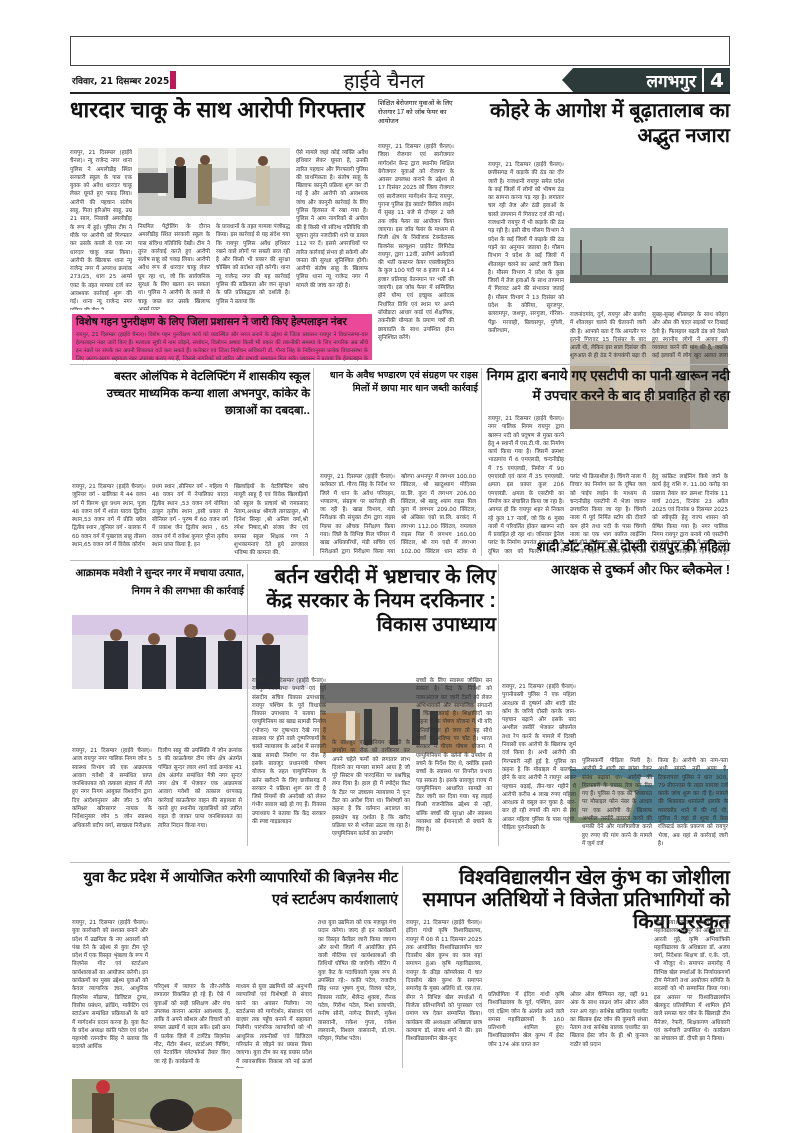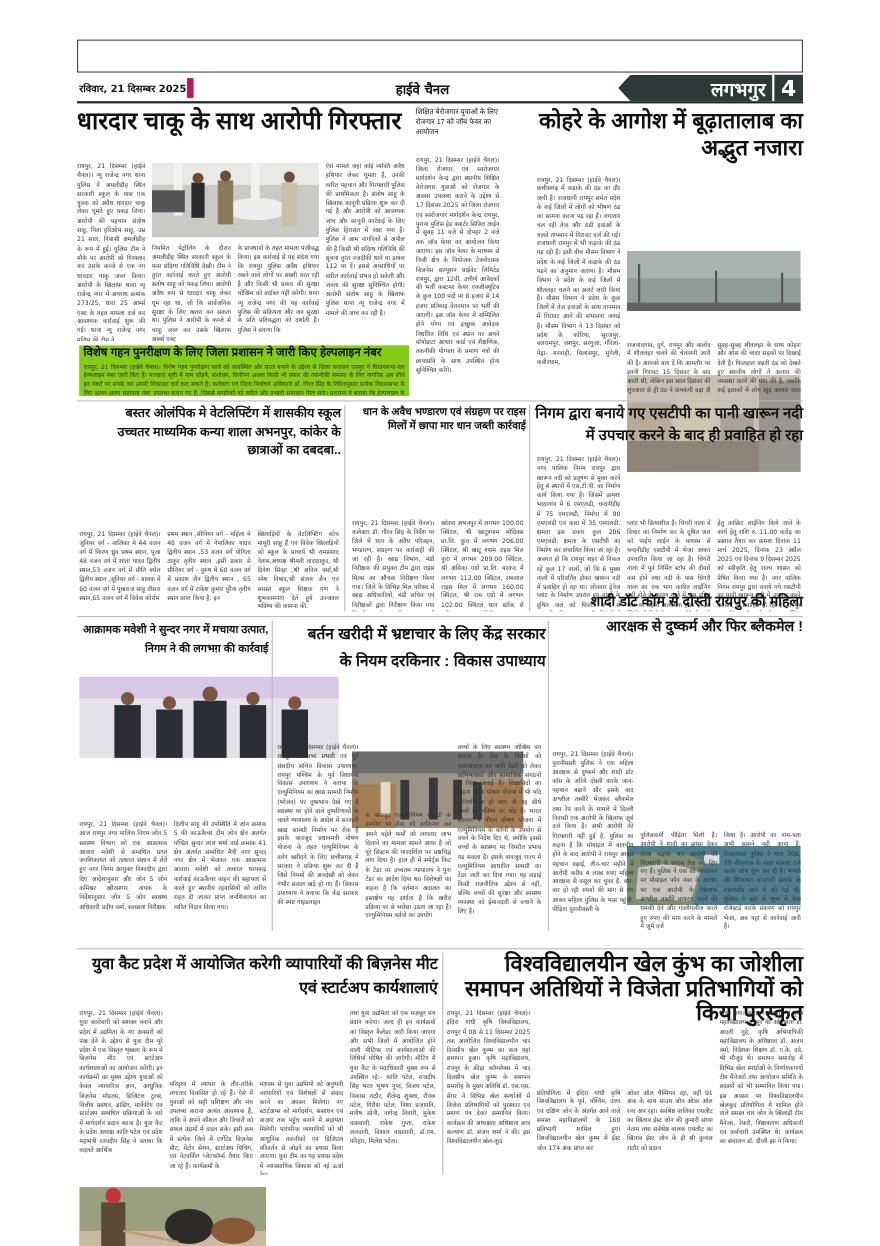--- a/index.html
+++ b/index.html
@@ -3,32 +3,32 @@
 <meta charset="utf-8">
 <style>
   * { box-sizing: border-box; margin: 0; padding: 0; }
   html, body { width: 800px; height: 1133px; background: #ffffff; overflow: hidden; }
   body { font-family: "DejaVu Sans", sans-serif; color: #111; position: relative; }
 
   .ad-box { position: absolute; left: 70px; top: 36px; width: 660px; height: 30px; border: 1px solid #444; background: #fff; }
 
   .masthead { position: absolute; left: 70px; top: 68px; width: 660px; height: 26px; border-bottom: 2px solid #222; display: flex; align-items: stretch; }
   .mh-date { width: 106px; font-size: 9px; font-weight: bold; display: flex; align-items: center; padding-left: 2px; border-right: 6px solid #be185d; margin: 3px 0; }
-  .mh-brand { flex: 1; font-size: 12px; font-weight: bold; text-align: left; display: flex; align-items: center; justify-content: center; padding-left: 30px; }
+  .mh-brand { flex: 1; font-size: 20px; font-weight: normal; text-align: left; display: flex; align-items: center; justify-content: center; padding-left: 30px; }
   .mh-city { width: 140px; background: #2d3a3a; color: #fff; font-size: 17px; font-weight: bold; display: flex; align-items: center; justify-content: flex-end; padding-right: 6px; clip-path: polygon(8% 0, 100% 0, 100% 100%, 8% 100%, 0 50%); }
   .mh-page { width: 28px; background: #2d3a3a; color: #fff; font-size: 20px; font-weight: bold; display: flex; align-items: center; justify-content: center; border-left: 2px solid #fff; }
 
   .art { position: absolute; }
   .hl { font-weight: bold; color: #111; line-height: 1.12; font-family: "Liberation Sans", sans-serif; }
   .hl-c { text-align: right; }
   .body-text { font-size: 5.6px; line-height: 8.3px; color: #333; text-align: justify; overflow: hidden; font-family: "DejaVu Sans", sans-serif; }
   .photo { position: relative; overflow: hidden; }
   .photo svg { width: 100%; height: 100%; display: block; }
 
-  .helpline { background: #84cc16; }
+  .helpline { background: #ec4899; }
   .sep-v { position: absolute; width: 1px; background: #bbb; }
   .sep-h { position: absolute; height: 1px; background: #bbb; }
 </style>
 </head>
 <body>
 
 <div class="ad-box"></div>
 
 <div class="masthead">
   <div class="mh-date">रविवार, 21 दिसम्बर 2025</div>
@@ -182,21 +182,21 @@
     <ellipse cx="140" cy="40" rx="20" ry="12" fill="#8a5a38"></ellipse>
     <path d="M40 40 L90 50" stroke="#b59d6f" stroke-width="2"></path>
   </svg>
 </div>
 <div class="art body-text" style="left:72px; top:746px; width:80px; height:100px;">रायपुर, 21 दिसम्बर (हाईवे चैनल)। आज रायपुर नगर पालिक निगम जोन 5 स्वास्थ्य विभाग को एक आक्रामक आवारा मवेशी से सम्बंधित प्राप्त जनशिकायत को तत्काल संज्ञान में लेते हुए नगर निगम आयुक्त विश्वदीप द्वारा दिए आदेशानुसार और जोन 5 जोन कमिश्नर खीरसागर नायक के निर्देशानुसार जोन 5 जोन स्वास्थ्य अधिकारी प्रदीप वर्मा, स्वच्छता निरीक्षक</div>
 <div class="art body-text" style="left:158px; top:746px; width:84px; height:100px;">दिलीप साहू की उपस्थिति में जोन क्रमांक 5 की काऊकैचर टीम जोन क्षेत्र अंतर्गत पण्डित सुन्दर लाल शर्मा वार्ड क्रमांक 41 क्षेत्र अंतर्गत सम्बंधित मैत्री नगर सुन्दर नगर क्षेत्र में भेजकर एक आक्रामक आवारा मवेशी को तत्काल धरपकड़ कार्रवाई काऊकैचर वाहन की सहायता से करते हुए स्थानीय रहवासियों को त्वरित राहत दी जाकर प्राप्त जनशिकायत का त्वरित निदान किया गया।</div>
 
 <div class="sep-v" style="left:247px; top:564px; height:282px;"></div>
 
 <div class="art" style="left:250px; top:564px; width:246px;">
-  <div class="hl hl-c" style="font-size:14px; line-height:24px;margin-left:16px;">बर्तन खरीदी में भ्रष्टाचार के लिए केंद्र सरकार के नियम दरकिनार : विकास उपाध्याय</div>
+  <div class="hl hl-c" style="font-size:20px; line-height:24px;margin-left:16px;">बर्तन खरीदी में भ्रष्टाचार के लिए केंद्र सरकार के नियम दरकिनार : विकास उपाध्याय</div>
 </div>
 <div class="art body-text" style="left:252px; top:676px; width:74px; height:170px;">रायपुर, 21 दिसम्बर (हाईवे चैनल)। रायपुर लोकसभा प्रभारी एवं पूर्व संसदीय सचिव विकास उपाध्याय, रायपुर पश्चिम के पूर्व विधायक विकास उपाध्याय ने बताया कि एल्युमिनियम का खाद्य सामग्री निर्माण (भोजन) पर दुष्प्रभाव देखे गए हैं स्वास्थ्य पर होने वाले दुष्परिणामों के चलते न्यायालय के आदेश में सरकारी खाद्य सामग्री निर्माण पर रोक है इसके बावजूद प्रधानमंत्री पोषण योजना के तहत एल्युमिनियम के बर्तन खरीदने के लिए छत्तीसगढ़ में सरकार ने प्रक्रिया शुरू कर दी है जिसे नियमों की अनदेखी को लेकर गंभीर सवाल खड़े हो गए हैं। विकास उपाध्याय ने बताया कि केंद्र सरकार की स्पष्ट गाइडलाइन</div>
 
 <div class="art body-text" style="left:332px; top:738px; width:78px; height:108px;">के बावजूद एल्युमिनियम सामग्री के उपयोग पर रोक को दरकिनार कर अपने चहेते फर्मों को लगातार लाभ दिलाने का मामला सामने आया है जो पूरे सिस्टम की पारदर्शिता पर प्रश्नचिह्न लगा दिया है। हाल ही में स्पोर्ट्स किट के टेंडर पर उच्चतम न्यायालय ने पुनः टेंडर का आदेश दिया था। विशेषज्ञों का कहना है कि वर्तमान अदालत का हस्तक्षेप यह दर्शाता है कि खरीद प्रक्रिया पर से भरोसा उठता जा रहा है। एल्युमिनियम बर्तनों का उपयोग</div>
 <div class="art body-text" style="left:416px; top:676px; width:76px; height:170px;">बच्चों के लिए स्वास्थ्य जोखिम बन सकता है। केंद्र के निर्देशों को नजरअंदाज कर जारी टेंडरों को लेकर अभिभावकों और सामाजिक संगठनों ने चिंता जताई है। शिक्षाविदों का कहना है कि पोषण योजना में भी यदि अनियमितता हो जाए तो यह सीधे बच्चों के भविष्य पर चोट है। भारत सरकार ने पीएम पोषण योजना में एल्युमिनियम के बर्तनों के उपयोग से बचने के निर्देश दिए थे, क्योंकि इससे बच्चों के स्वास्थ्य पर विपरीत प्रभाव पड़ सकता है। इसके बावजूद राज्य में एल्युमिनियम आधारित सामग्री का टेंडर जारी कर दिया गया। यह लड़ाई किसी राजनीतिक उद्देश्य से नहीं, बल्कि बच्चों की सुरक्षा और स्वास्थ्य व्यवस्था को ईमानदारी से बचाने के लिए है।</div>
 
 <div class="sep-v" style="left:498px; top:564px; height:282px;"></div>
 
 <div class="art" style="left:500px; top:535px; width:230px;">
   <div class="hl hl-c" style="font-size:13px; line-height:23px;">शादी डॉट कॉम से दोस्ती रायपुर की महिला आरक्षक से दुष्कर्म और फिर ब्लैकमेल !</div>

